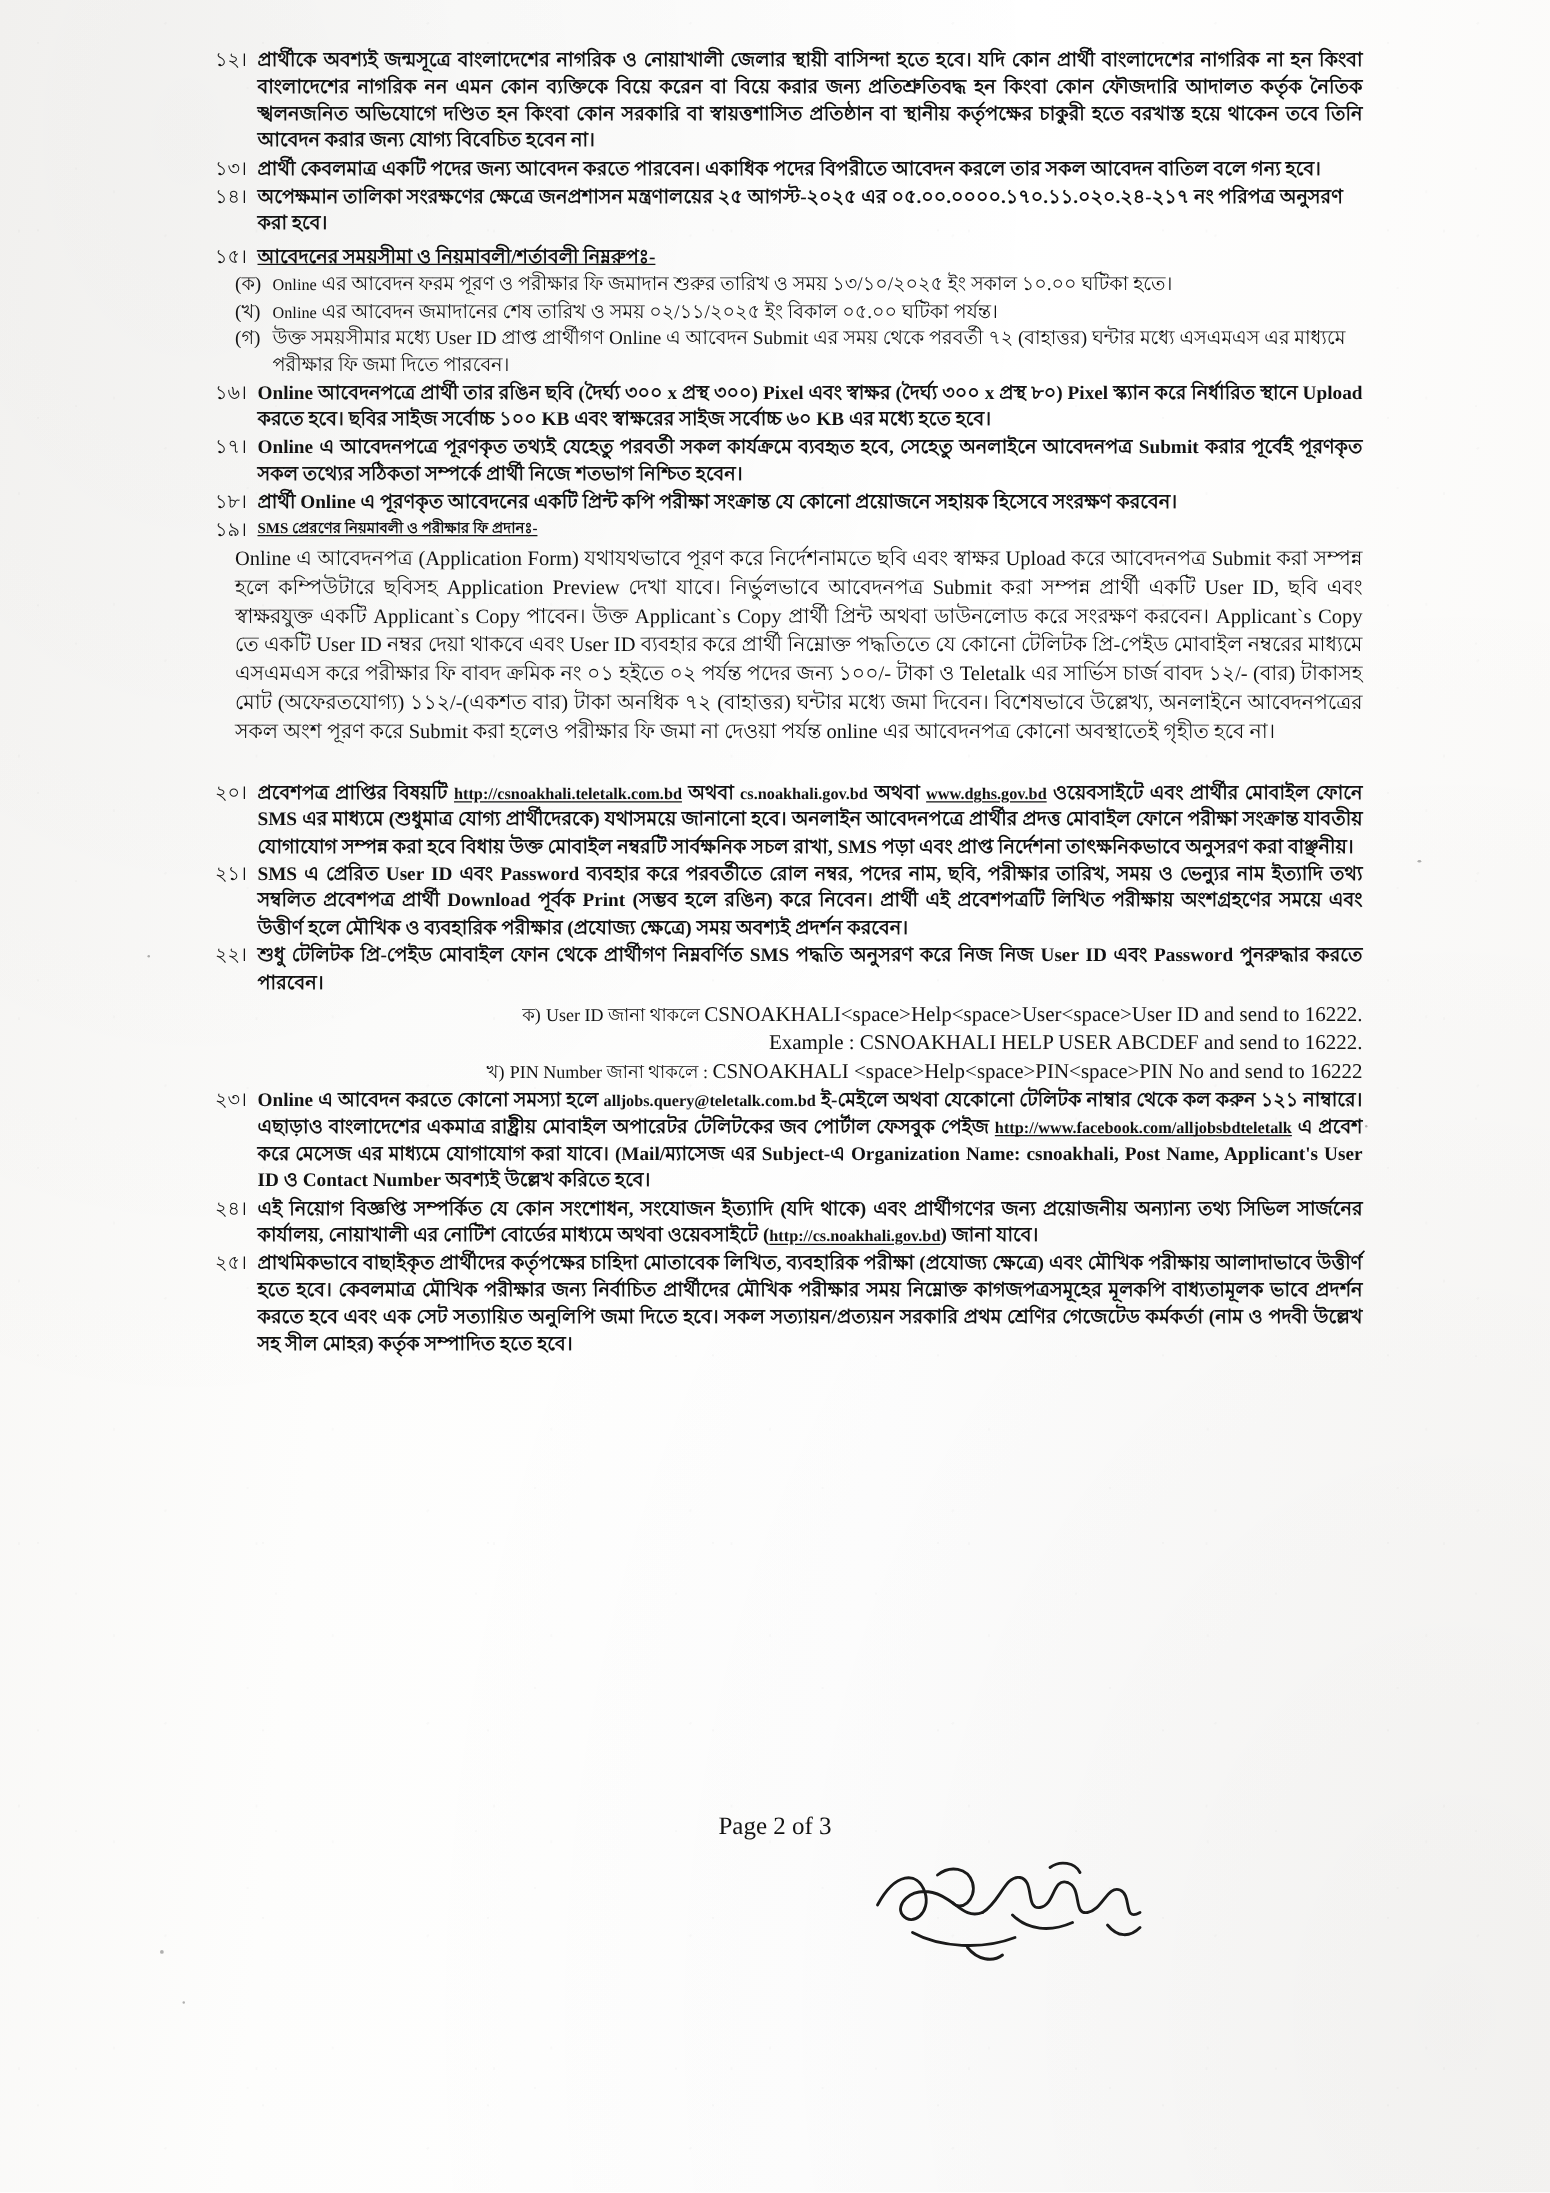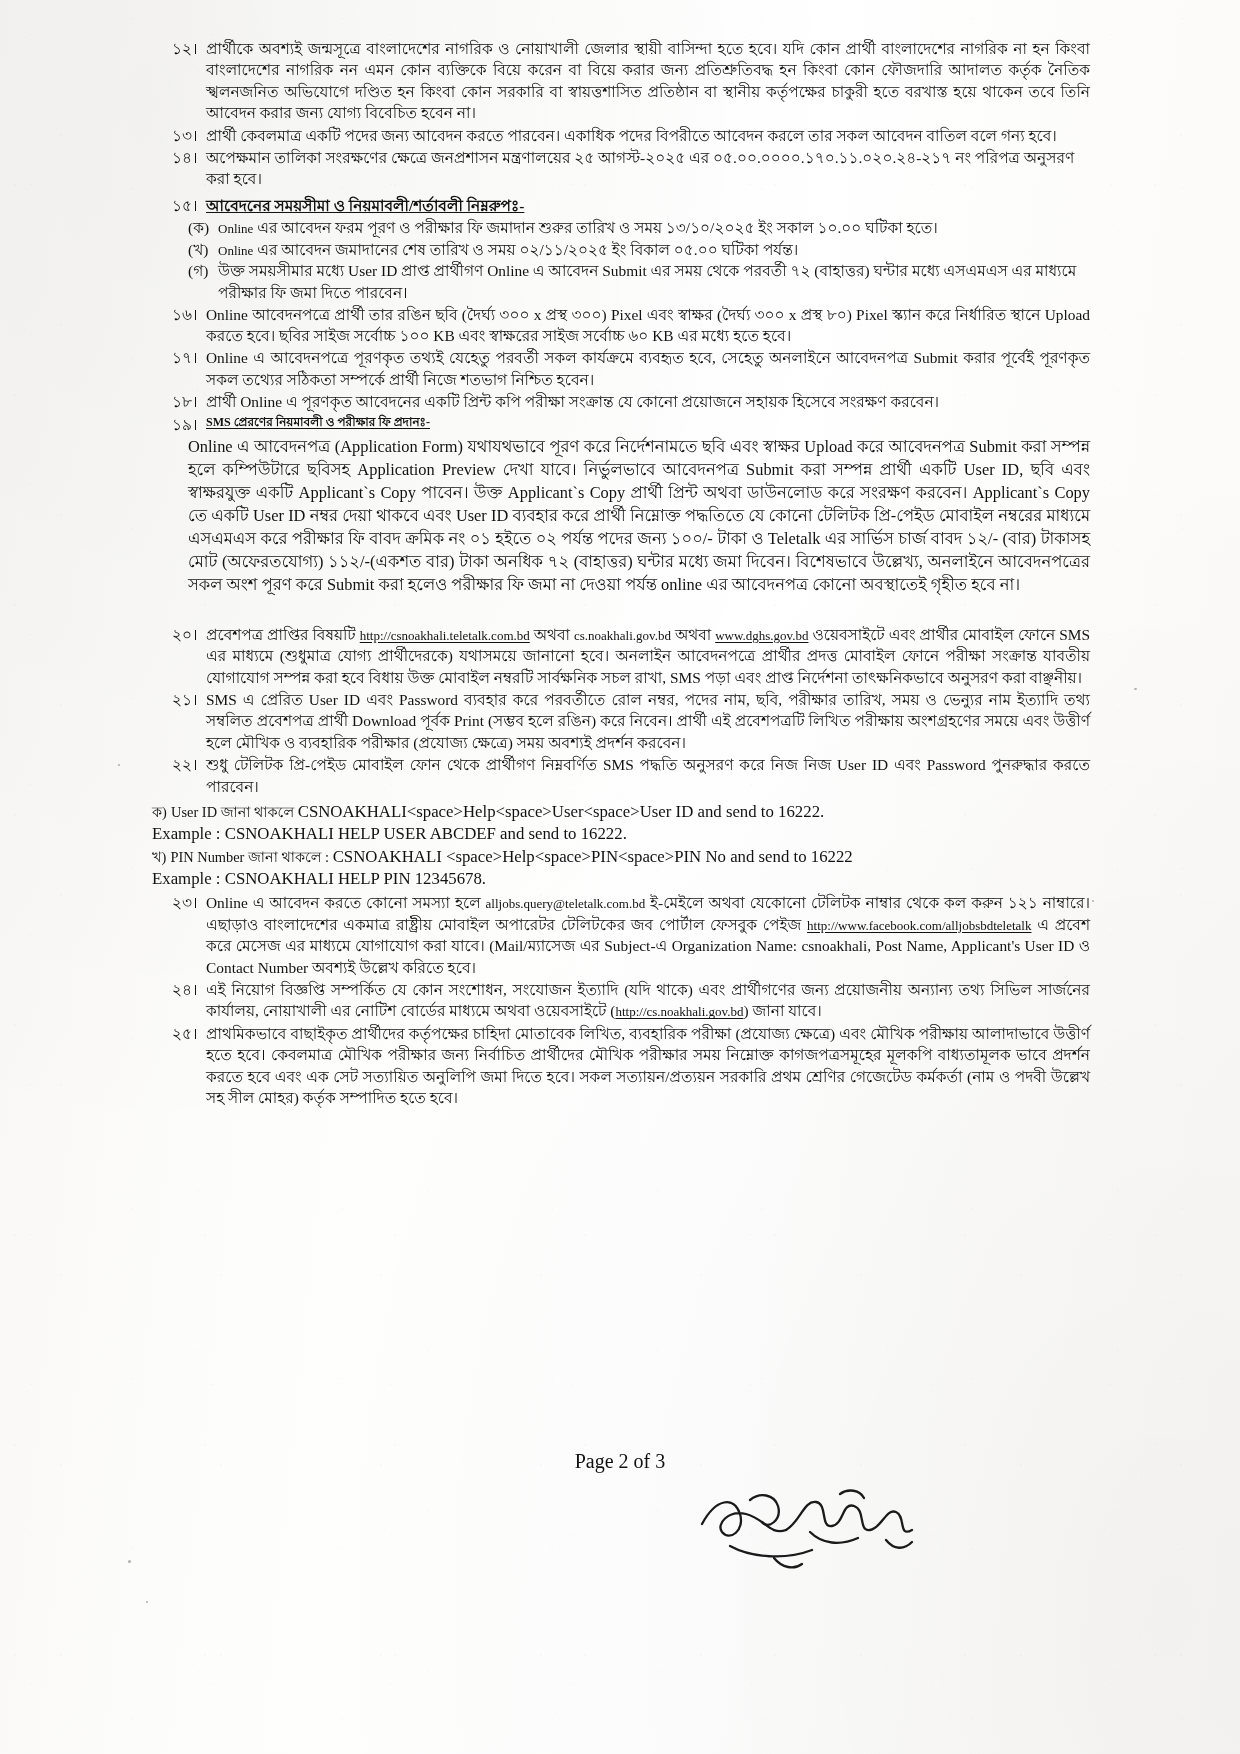--- a/index.html
+++ b/index.html
@@ -64,20 +64,21 @@
     line-height: 1.39;
     white-space: nowrap;
   }
   .cl-body {
     flex: 1 1 auto;
     font-size: 15.4px;
     line-height: 1.39;
     text-align: justify;
     text-justify: inter-word;
     hyphens: none;
+    font-weight: bold;
   }
   .cl-body.nojust { text-align: left; }
 
   
   .en { font-family: "Liberation Serif", serif; font-size: 13px; }
   .b  { font-weight: 700; text-decoration: underline; }
   .u  { text-decoration: underline; text-underline-offset: 2px; }
 
   
   .sub {
@@ -123,20 +124,21 @@
     letter-spacing: 0.1px;
   }
   .sms-line.small { font-size: 16.6px; }
   .sms-gap { height: 9px; }
 
   .bn-inline { font-size: 14.4px; }
 
   .lettered {
     font-size: 16.8px;
     line-height: 1.33;
+    text-align: right;
   }
 
   
   .footer {
     position: absolute;
     left: 0;
     right: 0;
     top: 1450px;
     text-align: center;
     font-size: 20px;
@@ -250,21 +252,20 @@
   </div>
 
   <div class="clause">
     <div class="cl-num">২২।</div>
     <div class="cl-body">শুধু টেলিটক প্রি-পেইড মোবাইল ফোন থেকে প্রার্থীগণ নিম্নবর্ণিত SMS পদ্ধতি অনুসরণ করে নিজ নিজ User ID এবং Password পুনরুদ্ধার করতে পারবেন।</div>
   </div>
 
   <div class="lettered" style="margin-top:4px;"><span class="bn-inline">ক)</span> <span class="bn-inline">User ID জানা থাকলে </span><span>CSNOAKHALI&lt;space&gt;Help&lt;space&gt;User&lt;space&gt;User ID and send to 16222.</span></div>
   <div class="lettered">Example : CSNOAKHALI HELP USER ABCDEF and send to 16222.</div>
   <div class="lettered"><span class="bn-inline">খ)</span> <span class="bn-inline">PIN Number জানা থাকলে : </span><span>CSNOAKHALI &lt;space&gt;Help&lt;space&gt;PIN&lt;space&gt;PIN No and send to 16222</span></div>
-  <div class="lettered">Example : CSNOAKHALI HELP PIN 12345678.</div>
 
   <div class="clause" style="margin-top:2px;">
     <div class="cl-num">২৩।</div>
     <div class="cl-body"><span>Online এ আবেদন করতে কোনো সমস্যা হলে </span><span class="en">alljobs.query@teletalk.com.bd</span><span> ই-মেইলে অথবা যেকোনো টেলিটক নাম্বার থেকে কল করুন ১২১ নাম্বারে। এছাড়াও বাংলাদেশের একমাত্র রাষ্ট্রীয় মোবাইল অপারেটর টেলিটকের জব পোর্টাল ফেসবুক পেইজ </span><span class="en u">http://www.facebook.com/alljobsbdteletalk</span><span> এ প্রবেশ করে মেসেজ এর মাধ্যমে যোগাযোগ করা যাবে। (Mail/ম্যাসেজ এর Subject-এ Organization Name: csnoakhali, Post Name, Applicant's User ID ও Contact Number অবশ্যই উল্লেখ করিতে হবে।</span></div>
   </div>
 
   <div class="clause">
     <div class="cl-num">২৪।</div>
     <div class="cl-body"><span>এই নিয়োগ বিজ্ঞপ্তি সম্পর্কিত যে কোন সংশোধন, সংযোজন ইত্যাদি (যদি থাকে) এবং প্রার্থীগণের জন্য প্রয়োজনীয় অন্যান্য তথ্য সিভিল সার্জনের কার্যালয়, নোয়াখালী এর নোটিশ বোর্ডের মাধ্যমে অথবা ওয়েবসাইটে (</span><span class="en u">http://cs.noakhali.gov.bd</span><span>) জানা যাবে।</span></div>
   </div>

